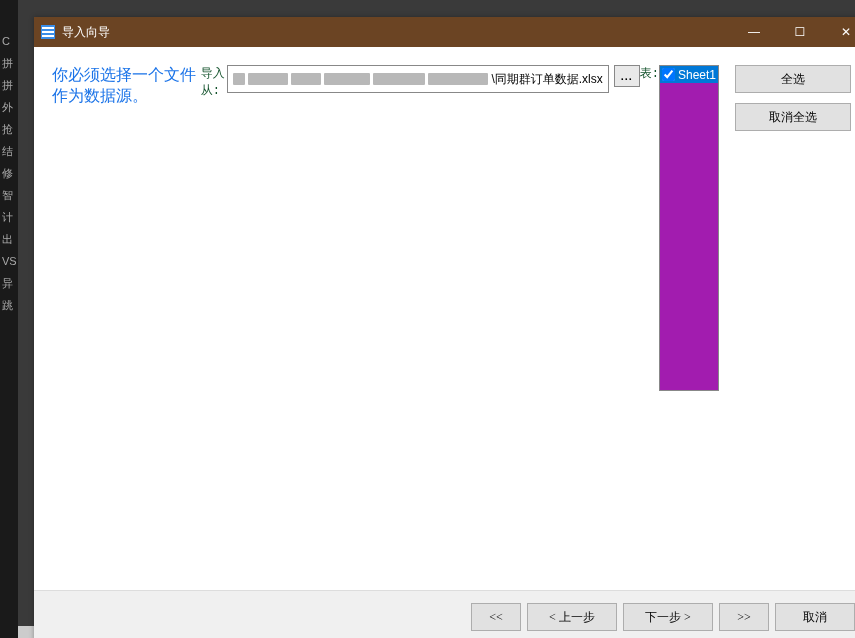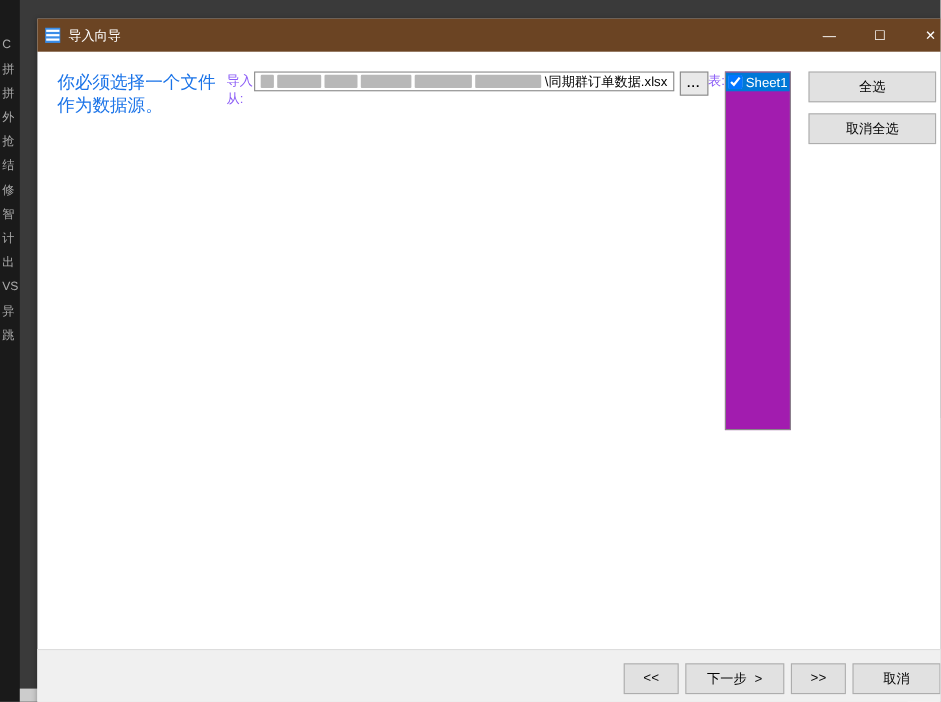--- a/index.html
+++ b/index.html
@@ -88,34 +88,35 @@
       display: flex;
       flex-direction: row;
     }
     .heading {
       color: #1a73e8;
       font-size: 16px;
       margin-bottom: 60px;
     }
     .field-label {
       font-size: 12px;
-      color: #8b5cf6;
+      color: #14532d;
       margin-bottom: 2px;
+      font-family: Liberation Mono, monospace;
     }
     .import-row {
       display: flex;
       align-items: stretch;
       gap: 5px;
       margin-bottom: 14px;
     }
     .path-input {
       flex: 1;
       border: 1px solid #888;
       padding: 2px 5px;
-      height: 18px;
+      height: 28px;
       font-size: 12px;
       font-family: inherit;
       display: flex;
       align-items: center;
       gap: 3px;
       overflow: hidden;
       white-space: nowrap;
     }
     .blur-box {
       display: inline-block;
@@ -173,21 +174,21 @@
       flex-direction: column;
       gap: 10px;
       width: 116px;
     }
     .btn {
       border: 1px solid #adadad;
       background: #e1e1e1;
       height: 28px;
       padding: 0 10px;
       font-size: 12px;
-      font-family: Liberation Mono, monospace;
+      font-family: Liberation Serif, serif;
       cursor: pointer;
       display: flex;
       align-items: center;
       justify-content: center;
     }
     .footer {
       display: flex;
       justify-content: flex-end;
       gap: 6px;
       padding: 12px 14px;
@@ -292,20 +293,23 @@
         </button>
       </div>
     </div>
   </div>
 
   <div class="footer">
     <button class="btn">
       <span>&lt;&lt;</span>
     </button>
     <button class="btn wide">
+      <span>&lt;  上一步</span>
+    </button>
+    <button class="btn wide">
       <span>下一步  &gt;</span>
     </button>
     <button class="btn">
       <span>&gt;&gt;</span>
     </button>
     <button class="btn" style="min-width:80px">
       <span>取消</span>
     </button>
   </div>
 

